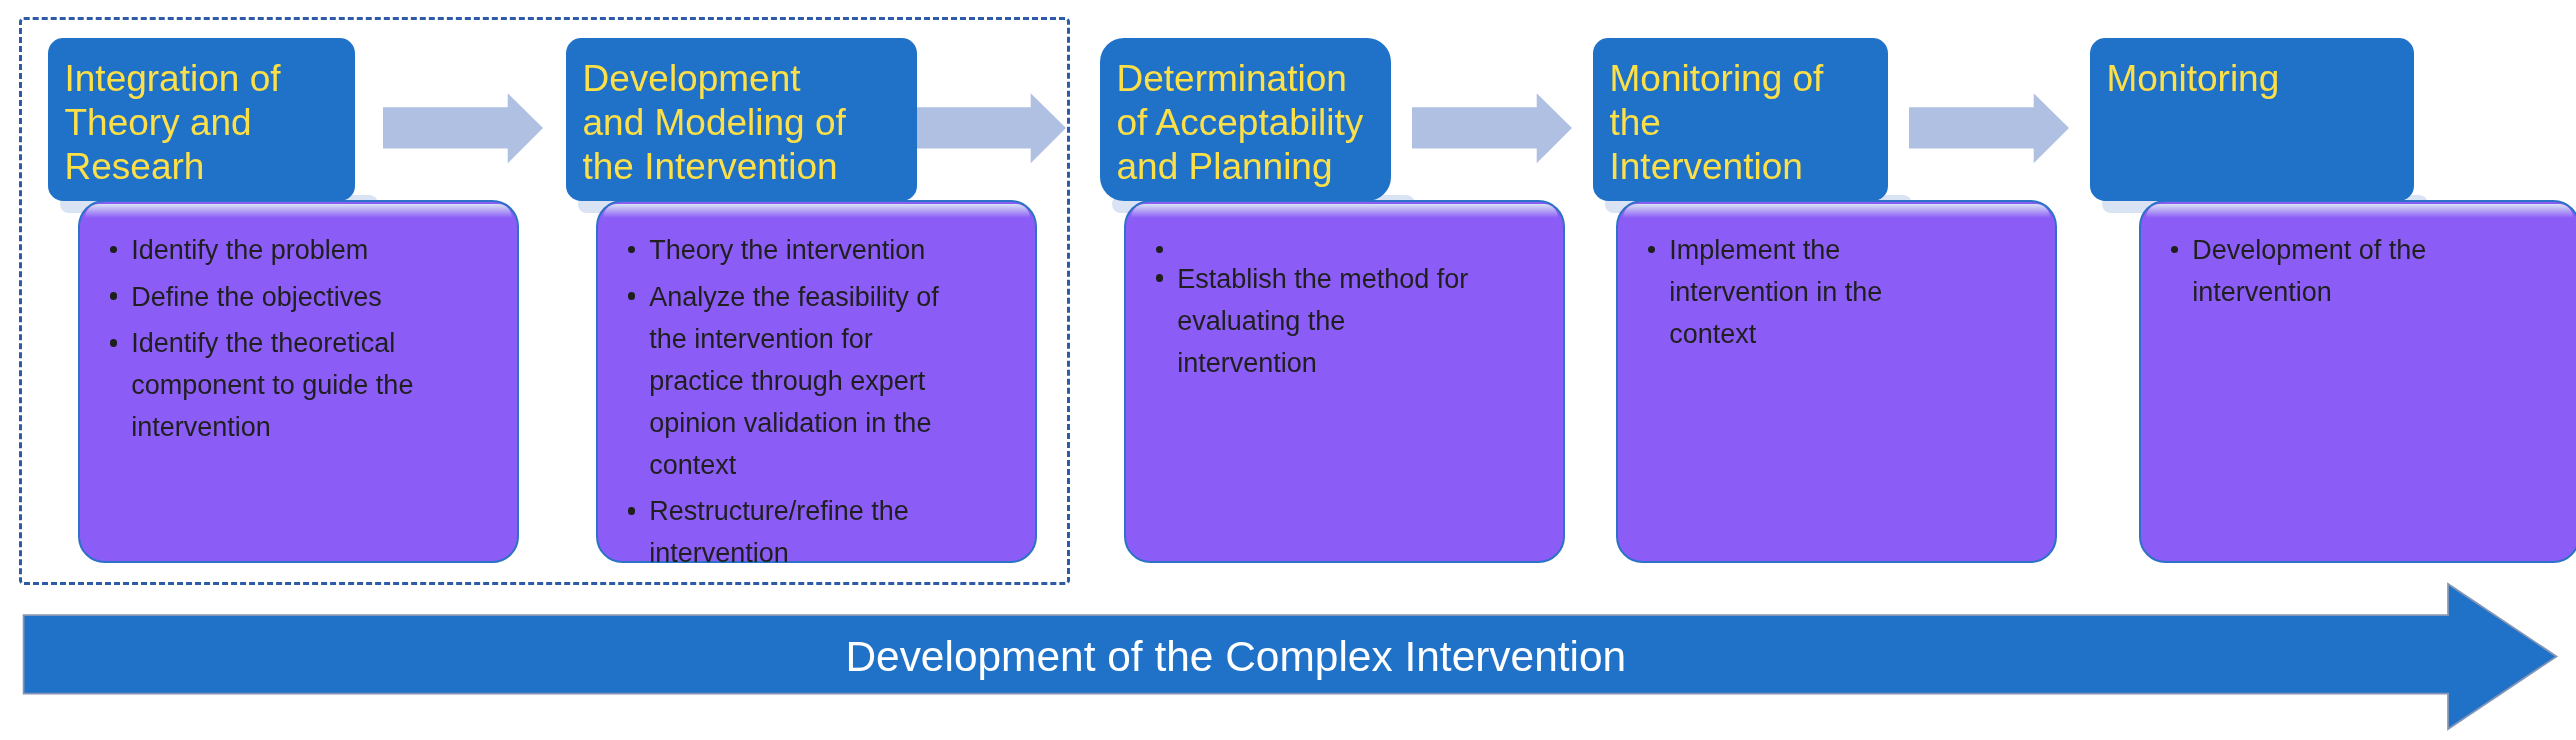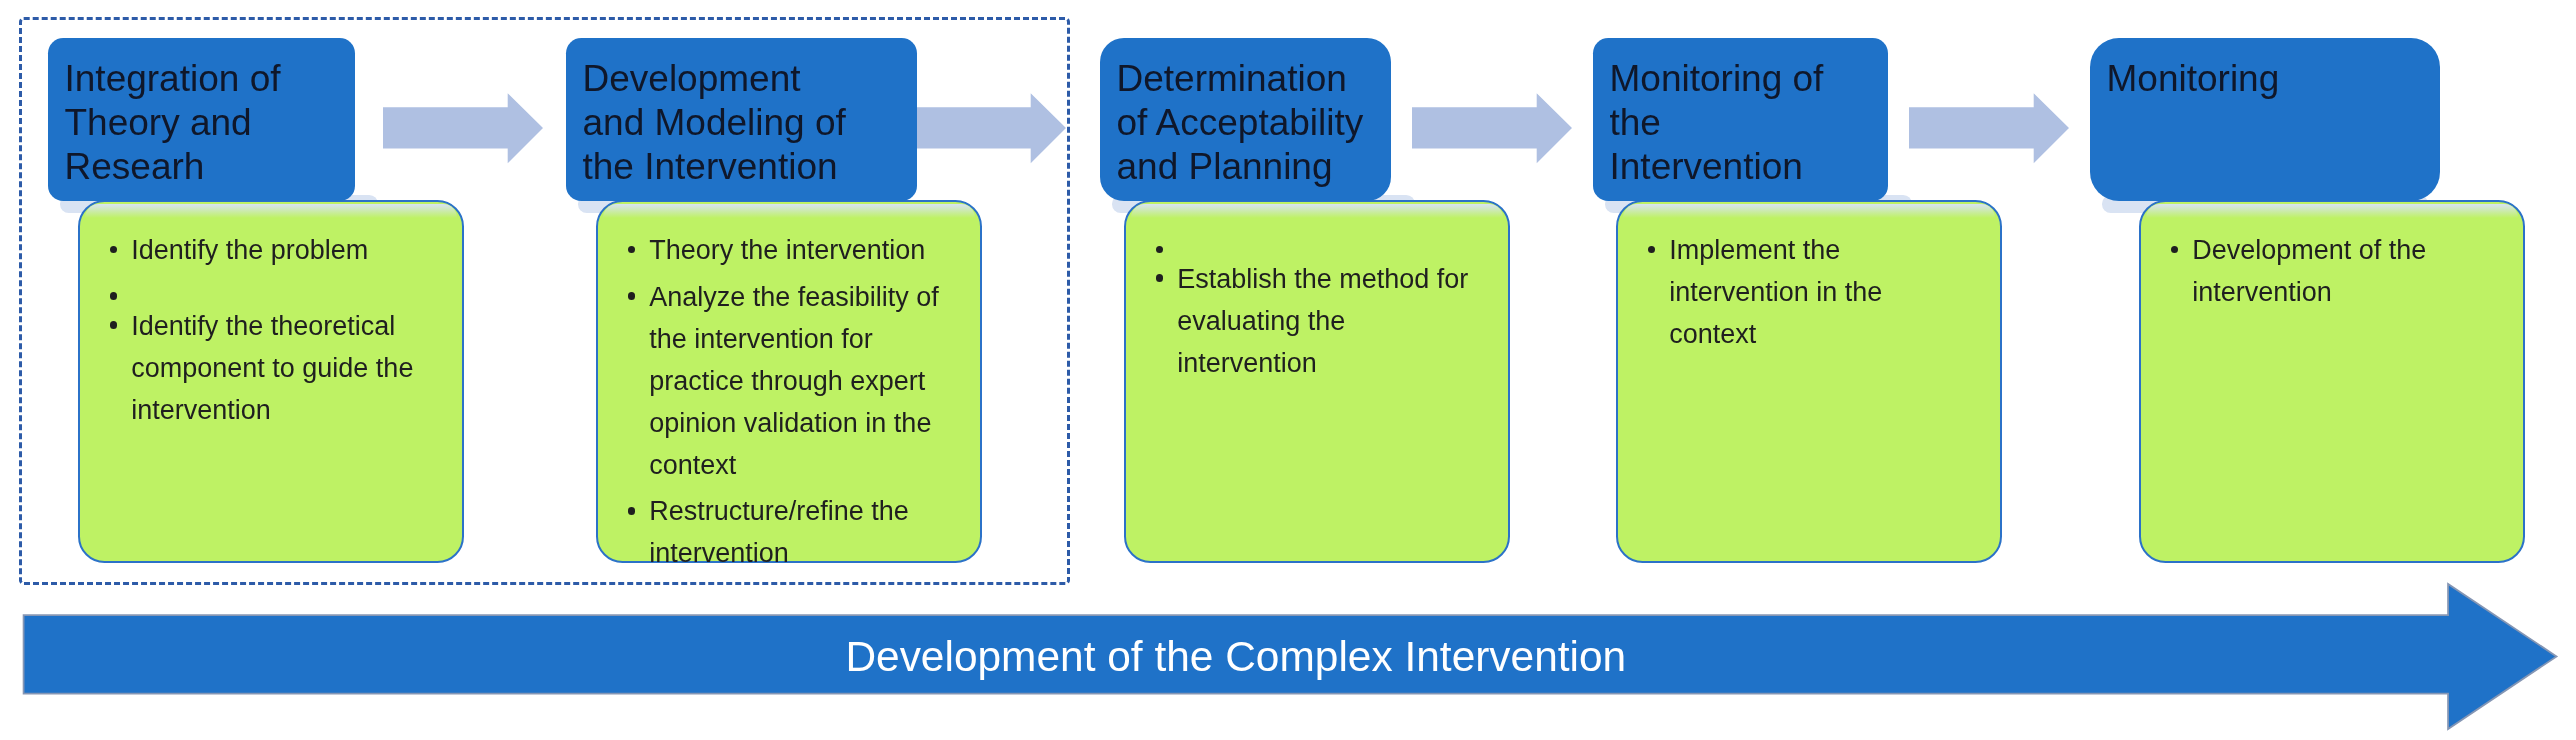--- a/index.html
+++ b/index.html
@@ -30,23 +30,23 @@
     position: absolute;
     top: 195px;
     height: 17.7px;
     background: #d9e3f3;
     border-radius: 8.8px;
     z-index: 1;
   }
   .detail-box {
     position: absolute;
     top: 200px;
-    width: 386px;
+    width: 441px;
     height: 363px;
-    background: #bef264;
+    background: #8b5cf6;
     border: 2.4px solid #2b72c8;
     border-radius: 26.5px;
     box-sizing: border-box;
     z-index: 2;
     padding: 27px 14px 11.8px 29.5px;
   }
   .detail-box::before {
     content: '';
     position: absolute;
     top: 1.8px;
@@ -61,21 +61,21 @@
     position: absolute;
     top: 38px;
     height: 163px;
     background: #1f72c8;
     border-radius: 15.3px;
     box-sizing: border-box;
     padding: 19px 16.5px;
     z-index: 3;
   }
   .header-title {
-    color: #0f172a;
+    color: #fde047;
     font-size: 37px;
     line-height: 44px;
     white-space: pre-line;
     letter-spacing: 0px;
   }
   .bullet {
     display: flex;
     align-items: flex-start;
     margin-bottom: 4.7px;
     position: relative;
@@ -126,20 +126,21 @@
   <div class="shadow-strip" style="left:1605px;width:307px;"></div>
   <div class="shadow-strip" style="left:2102px;width:326px;"></div>
 
   <div class="detail-box" style="left:78px;">
     <div class="bullet">
       <span class="dot"></span>
       <span class="bullet-text">Identify the problem</span>
     </div>
     <div class="bullet">
       <span class="dot"></span>
+      <span class="bullet-text">Define the objectives</span>
     </div>
     <div class="bullet">
       <span class="dot"></span>
       <span class="bullet-text">Identify the theoretical
 component to guide the
 intervention</span>
     </div>
   </div>
   <div class="header-box" style="left:48px;width:307px;">
     <div class="header-title">Integration of
@@ -202,21 +203,21 @@
 Intervention</div>
   </div>
 
   <div class="detail-box" style="left:2139px;">
     <div class="bullet">
       <span class="dot"></span>
       <span class="bullet-text">Development of the
 intervention</span>
     </div>
   </div>
-  <div class="header-box" style="left:2090px;width:350px;border-radius:29px;">
+  <div class="header-box" style="left:2090px;width:324px;">
     <div class="header-title">Monitoring</div>
   </div>
 
   <svg class="flow-arrow" style="left:383px;" width="160" height="71" viewBox="0 0 272 120">
     <polygon points="0,24 212,24 212,0 272,59 212,119 212,94 0,94" fill="#afc0e2"></polygon>
   </svg>
   <svg class="flow-arrow" style="left:906px;" width="160" height="71" viewBox="0 0 272 120">
     <polygon points="0,24 212,24 212,0 272,59 212,119 212,94 0,94" fill="#afc0e2"></polygon>
   </svg>
   <svg class="flow-arrow" style="left:1412px;" width="160" height="71" viewBox="0 0 272 120">

